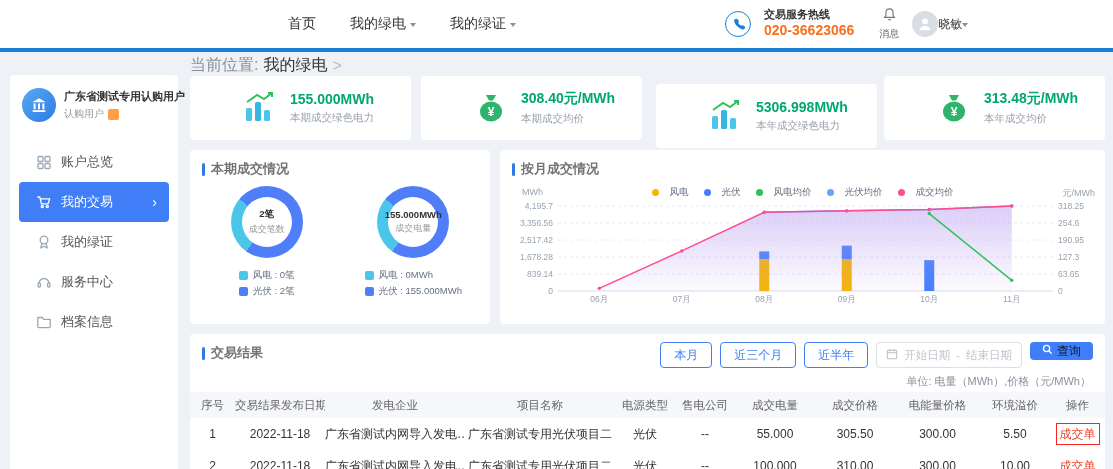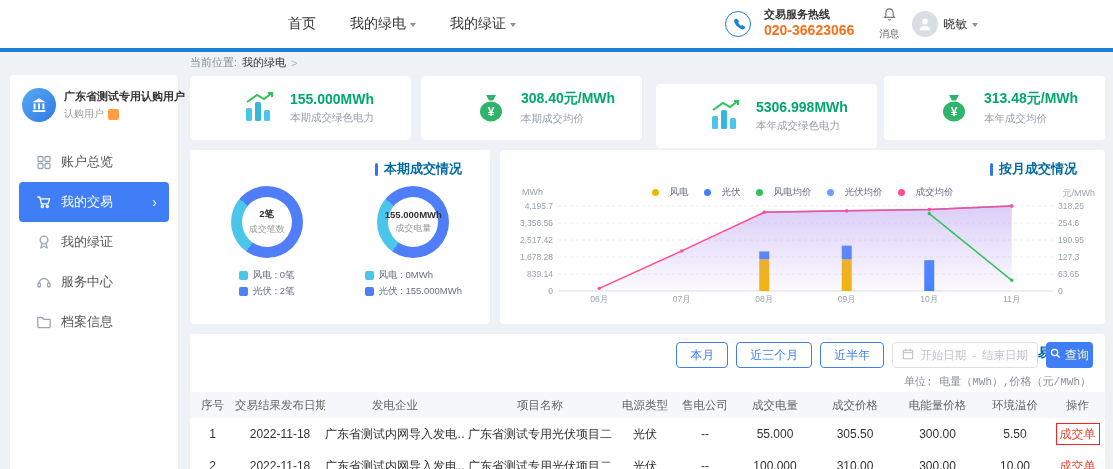--- a/index.html
+++ b/index.html
@@ -11,53 +11,53 @@
   .nav{position:absolute;left:288px;top:0;height:48px;display:flex;align-items:center;gap:34px;}
   .nav-item{font-size:14px;color:#333;display:flex;align-items:center;gap:4px;cursor:pointer;white-space:nowrap;}
   .caret{width:0;height:0;border-left:3.5px solid transparent;border-right:3.5px solid transparent;border-top:4px solid #8a919c;display:inline-block;margin-top:2px;}
   .header-right{position:absolute;left:725px;top:0;height:48px;display:flex;align-items:center;gap:13px;}
   .phone-badge{width:26px;height:26px;border:1.5px solid #1b7fd8;border-radius:50%;display:flex;align-items:center;justify-content:center;}
   .hotline{line-height:1.25;}
   .hotline-label{font-size:11px;color:#333;font-weight:bold;}
   .hotline-number{font-size:14px;font-weight:bold;color:#f8701d;}
   .msg{display:flex;flex-direction:column;align-items:center;gap:1px;cursor:pointer;margin-left:12px;}
   .msg-label{font-size:10px;color:#666;}
-  .user-chip{display:flex;align-items:center;gap:5px;cursor:pointer;font-size:12px;color:#333;}
+  .user-chip{display:flex;align-items:center;cursor:pointer;font-size:12px;color:#333;}
   .avatar{width:26px;height:26px;border-radius:50%;background:#d9dee4;display:flex;align-items:center;justify-content:center;overflow:hidden;}
   .accent-strip{position:absolute;top:48px;left:0;width:1113px;height:4px;background:#1a7fd6;}
 
   
   .sidebar{position:absolute;left:10px;top:75px;width:168px;height:394px;background:#fff;border-radius:4px 4px 0 0;}
   .side-user{display:flex;align-items:center;gap:8px;padding:13px 10px 10px 12px;}
   .side-avatar{width:34px;height:34px;border-radius:50%;background:linear-gradient(135deg,#57aaf2,#2f7ae5);display:flex;align-items:center;justify-content:center;flex:none;}
   .side-name{font-size:11px;color:#333;font-weight:bold;white-space:nowrap;}
   .side-type{font-size:10px;color:#999;margin-top:3px;display:flex;align-items:center;}
   .type-badge{width:11px;height:11px;border-radius:2px;background:#ff9f43;display:inline-block;margin-left:4px;}
   .side-menu{margin-top:10px;}
   .menu-item{height:40px;display:flex;align-items:center;gap:9px;padding:0 12px 0 26px;font-size:13px;color:#555;cursor:pointer;position:relative;}
   .mi-icon{width:16px;height:16px;color:#9aa7b8;flex:none;display:flex;}
   .menu-item.active{background:#3f7ef7;color:#fff;margin:0 9px;padding-left:17px;border-radius:4px;}
   .menu-item.active .mi-icon{color:#fff;}
   .mi-chevron{margin-left:auto;font-size:14px;color:#fff;line-height:1;}
 
   
-  .breadcrumb{position:absolute;left:190px;top:55px;font-size:11px;color:#8a919c;display:flex;gap:5px;align-items:center;}
+  .breadcrumb{position:absolute;left:190px;top:55px;font-size:16px;color:#8a919c;display:flex;gap:5px;align-items:center;}
   .bc-current{color:#333;cursor:pointer;}
   .bc-arrow{color:#b3bac4;}
 
   
   .stat-card{position:absolute;top:76px;height:64px;width:221px;background:#fff;border-radius:4px;display:flex;align-items:center;padding-left:52px;gap:12px;}
   .sc1{left:190px;} .sc2{left:421px;} .sc3{left:656px;margin-top:8px;} .sc4{left:884px;width:221px;}
   .stat-value{font-size:14px;font-weight:bold;color:#00a86b;}
   .stat-label{font-size:10.5px;color:#98a0ab;margin-top:4px;white-space:nowrap;}
   .stat-icon{width:36px;height:36px;flex:none;display:flex;}
 
   
   .panel{position:absolute;background:#fff;border-radius:4px;}
-  .panel-title{display:flex;align-items:center;gap:6px;font-size:13px;font-weight:bold;color:#0369a1;padding:10px 28px 0 12px;justify-content:flex-end;}
+  .panel-title{display:flex;align-items:center;gap:6px;font-size:13px;font-weight:bold;color:#737373;padding:10px 13px 0 12px;}
   .marker{width:3px;height:13px;background:#2f7ae5;border-radius:1.5px;display:inline-block;}
 
   #period-panel{left:190px;top:150px;width:300px;height:174px;}
   .donut-row{display:flex;justify-content:space-evenly;margin-top:8px;}
   .donut-block{text-align:center;width:140px;}
   .donut{width:72px;height:72px;border-radius:50%;margin:0 auto;position:relative;
          background:conic-gradient(from 215deg,#49c6e9 0deg 95deg,#4f7ef8 95deg 360deg);}
   .donut::before{content:"";position:absolute;inset:11px;background:#fff;border-radius:50%;}
   .donut-center{position:absolute;inset:0;display:flex;flex-direction:column;align-items:center;justify-content:center;z-index:1;}
   .donut-value{font-size:9.5px;font-weight:bold;color:#333;white-space:nowrap;}
@@ -72,22 +72,22 @@
   .ml-dot{width:7px;height:7px;border-radius:50%;display:inline-block;flex:none;}
   .axis-unit{position:absolute;top:37px;font-size:9px;color:#9aa3af;}
   .axis-unit.left{left:22px;text-align:right;} .axis-unit.right{right:10px;}
   #monthly-chart{position:absolute;left:8px;top:50px;font-family:inherit;}
 
   
   #results-panel{left:190px;top:334px;width:915px;height:160px;}
   .filter-bar{position:absolute;top:8px;right:12px;display:flex;align-items:flex-start;gap:8px;}
   .filter-btn{height:26px;padding:0 13px;border:1px solid #3f7ef7;color:#3f7ef7;background:#fff;border-radius:4px;font-size:12px;cursor:pointer;font-family:inherit;white-space:nowrap;}
   .date-box{height:26px;border:1px solid #dcdfe6;border-radius:4px;background:#fff;display:flex;align-items:center;gap:6px;padding:0 9px;font-size:11.5px;color:#bfc4cc;cursor:pointer;white-space:nowrap;}
-  .search-btn{height:26px;padding:0 4px;background:#3f7ef7;border:none;color:#fef9c3;border-radius:4px;font-size:12px;display:flex;align-items:center;gap:4px;cursor:pointer;font-family:inherit;}
-  .unit-note{position:absolute;top:40px;right:14px;font-size:11px;color:#8a919c;font-family:Liberation Mono, monospace;}
+  .search-btn{height:18px;padding:0 12px;background:#3f7ef7;border:none;color:#0f172a;border-radius:4px;font-size:12px;display:flex;align-items:center;gap:4px;cursor:pointer;font-family:inherit;}
+  .unit-note{position:absolute;top:40px;right:14px;font-size:11px;color:#8a919c;}
   .results-table{position:absolute;top:58px;left:0;width:915px;border-collapse:collapse;table-layout:fixed;}
   .results-table th{height:26px;background:#f5f7fa;font-size:11.5px;color:#666;font-weight:normal;white-space:nowrap;overflow:hidden;}
   .results-table td{height:32px;font-size:12px;color:#333;text-align:center;white-space:nowrap;overflow:hidden;}
   .action-link{color:#e8432f;cursor:pointer;font-size:12px;}
   .action-link.boxed{outline:1.5px solid #ff2020;outline-offset:3px;}
 </style>
 </head>
 <body>
 
 <div id="app">

